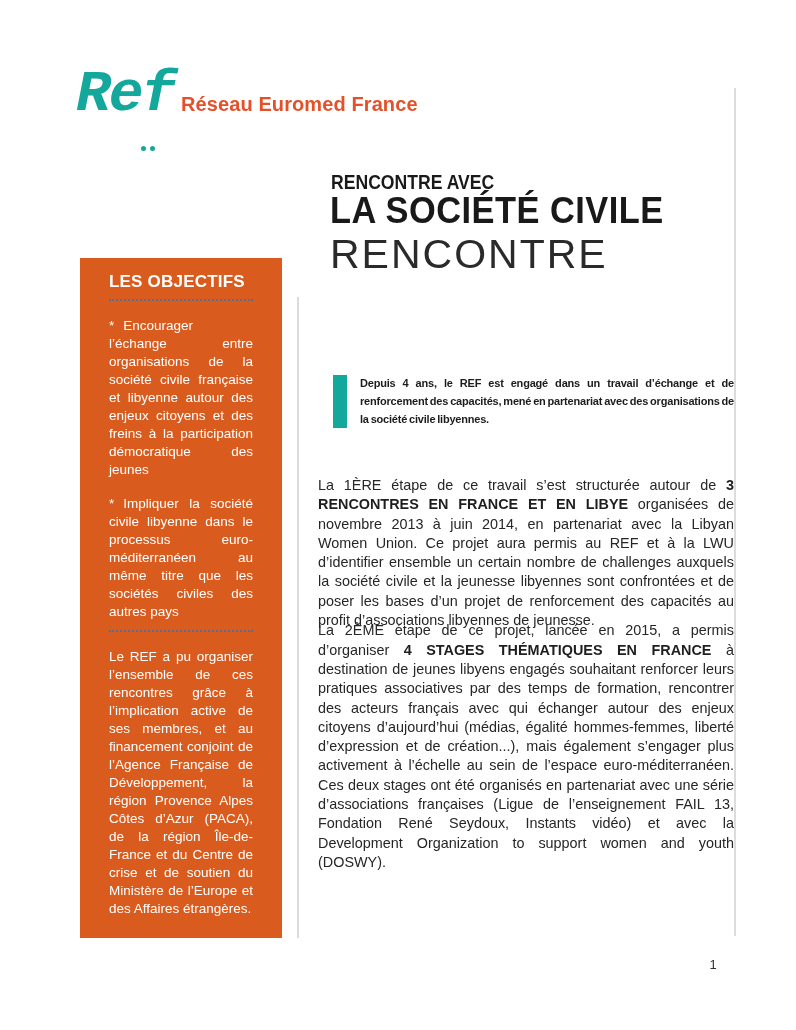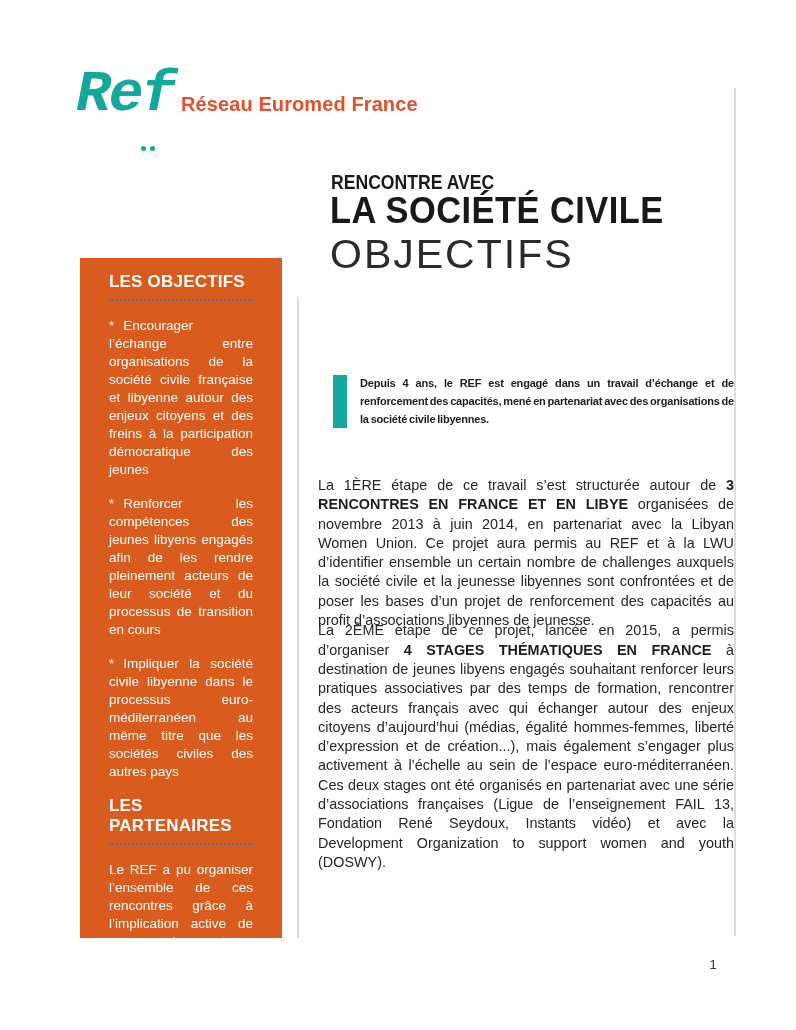--- a/index.html
+++ b/index.html
@@ -120,31 +120,29 @@
 <div class="abs logo-mark">Ref</div>
 <div class="abs logo-dot d1"></div>
 <div class="abs logo-dot d2"></div>
 <div class="abs logo-name">Réseau Euromed France</div>
 
 <div class="abs vrule vrule-right"></div>
 <div class="abs vrule vrule-left"></div>
 
 <div class="abs kicker">RENCONTRE AVEC</div>
 <div class="abs title1">LA SOCIÉTÉ CIVILE</div>
-<div class="abs title2">OBJECTIFS</div>
+<div class="abs title2">RENCONTRE</div>
 
 <div class="abs sidebar">
   <div class="sb-heading">LES OBJECTIFS</div>
   <div class="sb-dotted"></div>
 
   <p class="sb-item"><span class="sb-star">*</span><span>Encourager l’échange entre organisations de la société civile française et libyenne autour des enjeux citoyens et des freins à la participation démocratique des jeunes</span></p>
-  <p class="sb-item"><span class="sb-star">*</span><span>Renforcer les compétences des jeunes libyens engagés afin de les rendre pleinement acteurs de leur société et du processus de transition en cours</span></p>
   <p class="sb-item"><span class="sb-star">*</span><span>Impliquer la société civile libyenne dans le processus euro-méditerranéen au même titre que les sociétés civiles des autres pays</span></p>
 
-  <div class="sb-heading partners">LES PARTENAIRES</div>
   <div class="sb-dotted"></div>
   <p class="sb-text">Le REF a pu organiser l’ensemble de ces rencontres grâce à l’implication active de ses membres, et au financement conjoint de l’Agence Française de Développement, la région Provence Alpes Côtes d’Azur (PACA), de la région Île-de-France et du Centre de crise et de soutien du Ministère de l’Europe et des Affaires étrangères.</p>
 </div>
 
 <div class="abs quote-bar"></div>
 <div class="abs quote-text">Depuis 4 ans, le REF est engagé dans un travail d’échange et de renforcement des capacités, mené en partenariat avec des organisations de la société civile libyennes.</div>
 
 <p class="abs para para-1"><span>La 1ÈRE étape de ce travail s’est structurée autour de </span><b>3 RENCONTRES EN FRANCE ET EN LIBYE</b><span> organisées de novembre 2013 à juin 2014, en partenariat avec la Libyan Women Union. Ce projet aura permis au REF et à la LWU d’identifier ensemble un certain nombre de challenges auxquels la société civile et la jeunesse libyennes sont confrontées et de poser les bases d’un projet de renforcement des capacités au profit d’associations libyennes de jeunesse.</span></p>
 
 <p class="abs para para-2"><span>La 2ÈME étape de ce projet, lancée en 2015, a permis d’organiser </span><b>4 STAGES THÉMATIQUES EN FRANCE</b><span> à destination de jeunes libyens engagés souhaitant renforcer leurs pratiques associatives par des temps de formation, rencontrer des acteurs français avec qui échanger autour des enjeux citoyens d’aujourd’hui (médias, égalité hommes-femmes, liberté d’expression et de création...), mais également s’engager plus activement à l’échelle au sein de l’espace euro-méditerranéen. Ces deux stages ont été organisés en partenariat avec une série d’associations françaises (Ligue de l’enseignement FAIL 13, Fondation René Seydoux, Instants vidéo) et avec la Development Organization to support women and youth (DOSWY).</span></p>

